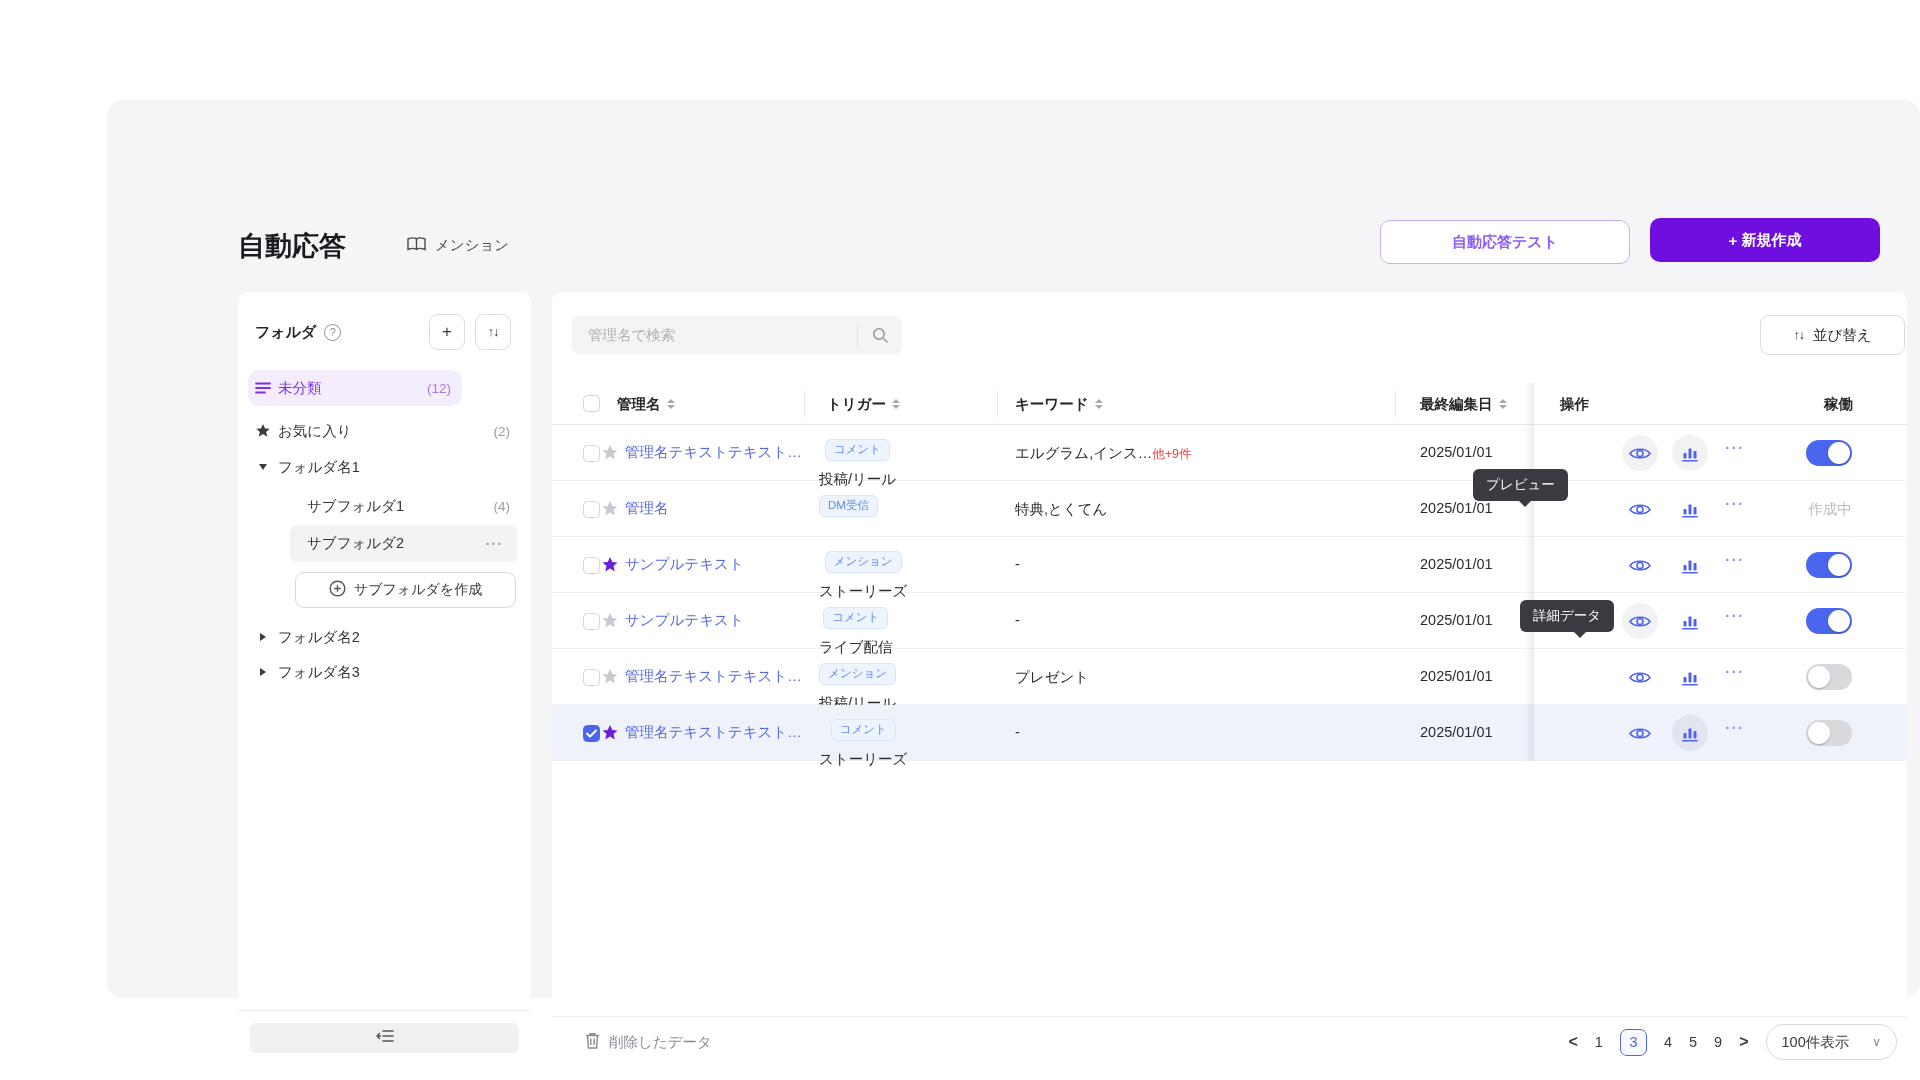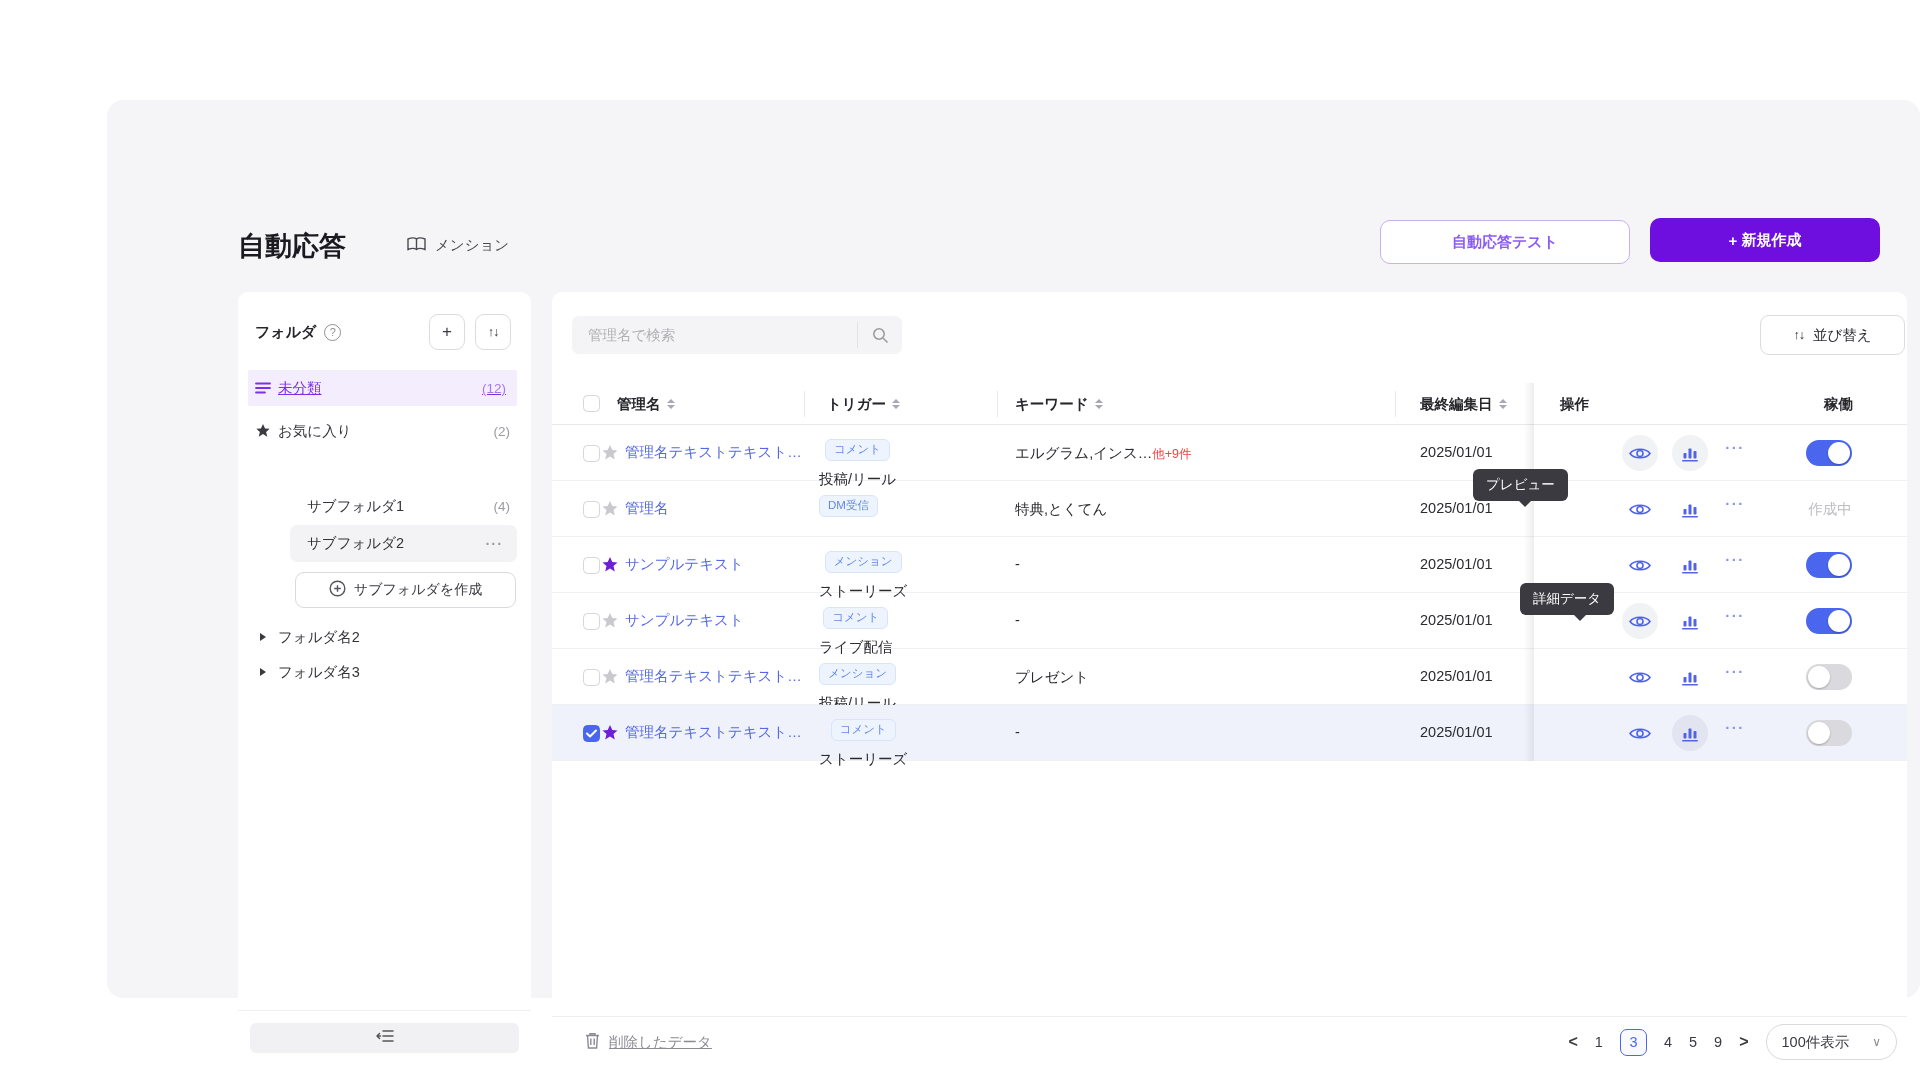--- a/index.html
+++ b/index.html
@@ -27,21 +27,21 @@
   .sb-head { position:absolute; left:17px; top:22px; height:36px; display:flex; align-items:center; gap:8px; }
   .sb-title { font-size:15px; font-weight:700; color:#26262B; }
   .help-circle { width:17px; height:17px; border:1.3px solid #8F8F97; border-radius:50%; color:#8F8F97;
     font-size:11px; display:inline-flex; align-items:center; justify-content:center; }
   .sb-sqbtn { position:absolute; top:22px; width:36px; height:36px; border:1px solid #DCDCE0; border-radius:9px;
     background:#fff; display:flex; align-items:center; justify-content:center; font-size:17px; color:#3A3A40; cursor:pointer; }
   .sb-sqbtn.updown { font-size:12.5px; letter-spacing:-1px; font-weight:600; }
   .sb-item { position:absolute; left:10px; width:273px; height:36px; display:flex; align-items:center;
     font-size:14.5px; color:#33333A; cursor:pointer; }
   .sb-item .count { margin-left:auto; margin-right:11px; color:#9B9BA3; font-size:13.5px; }
-  .sb-item.selected { background:#F4EDFD; border-radius:2px; color:#7C2FE8; font-weight:500; width:269px;text-decoration:underline; }
+  .sb-item.selected { background:#F4EDFD; border-radius:11px; color:#7C2FE8; font-weight:500; width:214px; }
   .sb-item.selected .count { color:#A678EE; }
   .iconpad { width:30px; display:flex; justify-content:center; }
   .caret-down { width:0; height:0; border-left:4.5px solid transparent; border-right:4.5px solid transparent;
     border-top:6px solid #3A3A40; }
   .caret-right { width:0; height:0; border-top:4.5px solid transparent; border-bottom:4.5px solid transparent;
     border-left:6px solid #3A3A40; }
   .sub-label { padding-left:59px; }
   .sb-pill2 { position:absolute; left:52px; top:233px; width:227px; height:37px; background:#F3F3F5; border-radius:7px;
     display:flex; align-items:center; font-size:14.5px; color:#33333A; padding:0 14px 0 17px; cursor:pointer; }
   .sb-pill2 .menu-dots { margin-left:auto; color:#9B9BA3; letter-spacing:1px; font-weight:700; }
@@ -103,26 +103,26 @@
   .status-text { position:absolute; left:1240px; top:19px; width:76px; text-align:center;
     font-size:14.5px; color:#BDBDC3; }
   .sticky-shadow { position:absolute; left:972px; top:91px; width:10px; height:378px;
     background:linear-gradient(to right, rgba(30,30,50,0), rgba(30,30,50,0.08)); pointer-events:none; }
 
   
   .tooltip { position:absolute; background:#3A3A40; color:#fff; font-size:13.5px; padding:7px 13px;
     border-radius:6px; white-space:nowrap; z-index:30; }
   .tooltip::after { content:""; position:absolute; bottom:-12px; border:6.5px solid transparent; border-top-color:#3A3A40; }
   .tt-preview { left:1473px; top:469px; } .tt-preview::after { left:46px; }
-  .tt-details { left:1520px; top:583px; } .tt-details::after { left:54px; }
+  .tt-details { left:1520px; top:600px; } .tt-details::after { left:54px; }
 
   
   .m-footer-sep { position:absolute; left:0; right:0; top:724px; border-top:1px solid #EFEFF1; }
   .deleted-link { position:absolute; left:33px; top:732px; height:36px; display:flex; align-items:center; gap:9px;
-    font-size:14.5px; color:#8A8A92; cursor:pointer;text-decoration:underline; }
+    font-size:14.5px; color:#8A8A92; cursor:pointer; }
   .pager { position:absolute; right:10px; top:724px; height:52px; display:flex; align-items:center; gap:17px;
     font-size:14.5px; color:#3A3A40; }
   .pg { cursor:pointer; }
   .pg.current { width:27px; height:27px; border:1.5px solid #4C66ED; border-radius:7px; color:#4C66ED;
     background:#F8FAFF; display:flex; align-items:center; justify-content:center; }
   .pg.chev { font-size:16px; font-weight:600; }
   .perpage { height:36px; border:1px solid #D9D9DE; border-radius:18px; background:#fff; padding:0 15px;
     display:flex; align-items:center; gap:23px; font-size:14.5px; color:#3A3A40; cursor:pointer; }
   .perpage .caret { color:#8A8A92; font-size:12px; }
 </style>
@@ -168,20 +168,26 @@
     <div class="sb-item" style="top:121px;">
       <span class="iconpad">
           <svg width="16" height="16" viewBox="0 0 18 18">
             <path d="M9 1l2.3 5.1 5.2.4-4 3.5 1.3 5.4L9 12.5 4.2 15.4 5.5 10l-4-3.5 5.2-.4z" fill="#3A3A40"></path>
           </svg>
         </span>
       <span>お気に入り</span>
       <span class="count">(2)</span>
     </div>
 
+    <div class="sb-item" style="top:157px;">
+      <span class="iconpad">
+          <span class="caret-down"></span>
+        </span>
+      <span>フォルダ名1</span>
+    </div>
 
     <div class="sb-item" style="top:196px;">
       <span class="sub-label">サブフォルダ1</span>
       <span class="count">(4)</span>
     </div>
 
     <div class="sb-pill2">
       <span>サブフォルダ2</span>
       <span class="menu-dots">···</span>
     </div>

